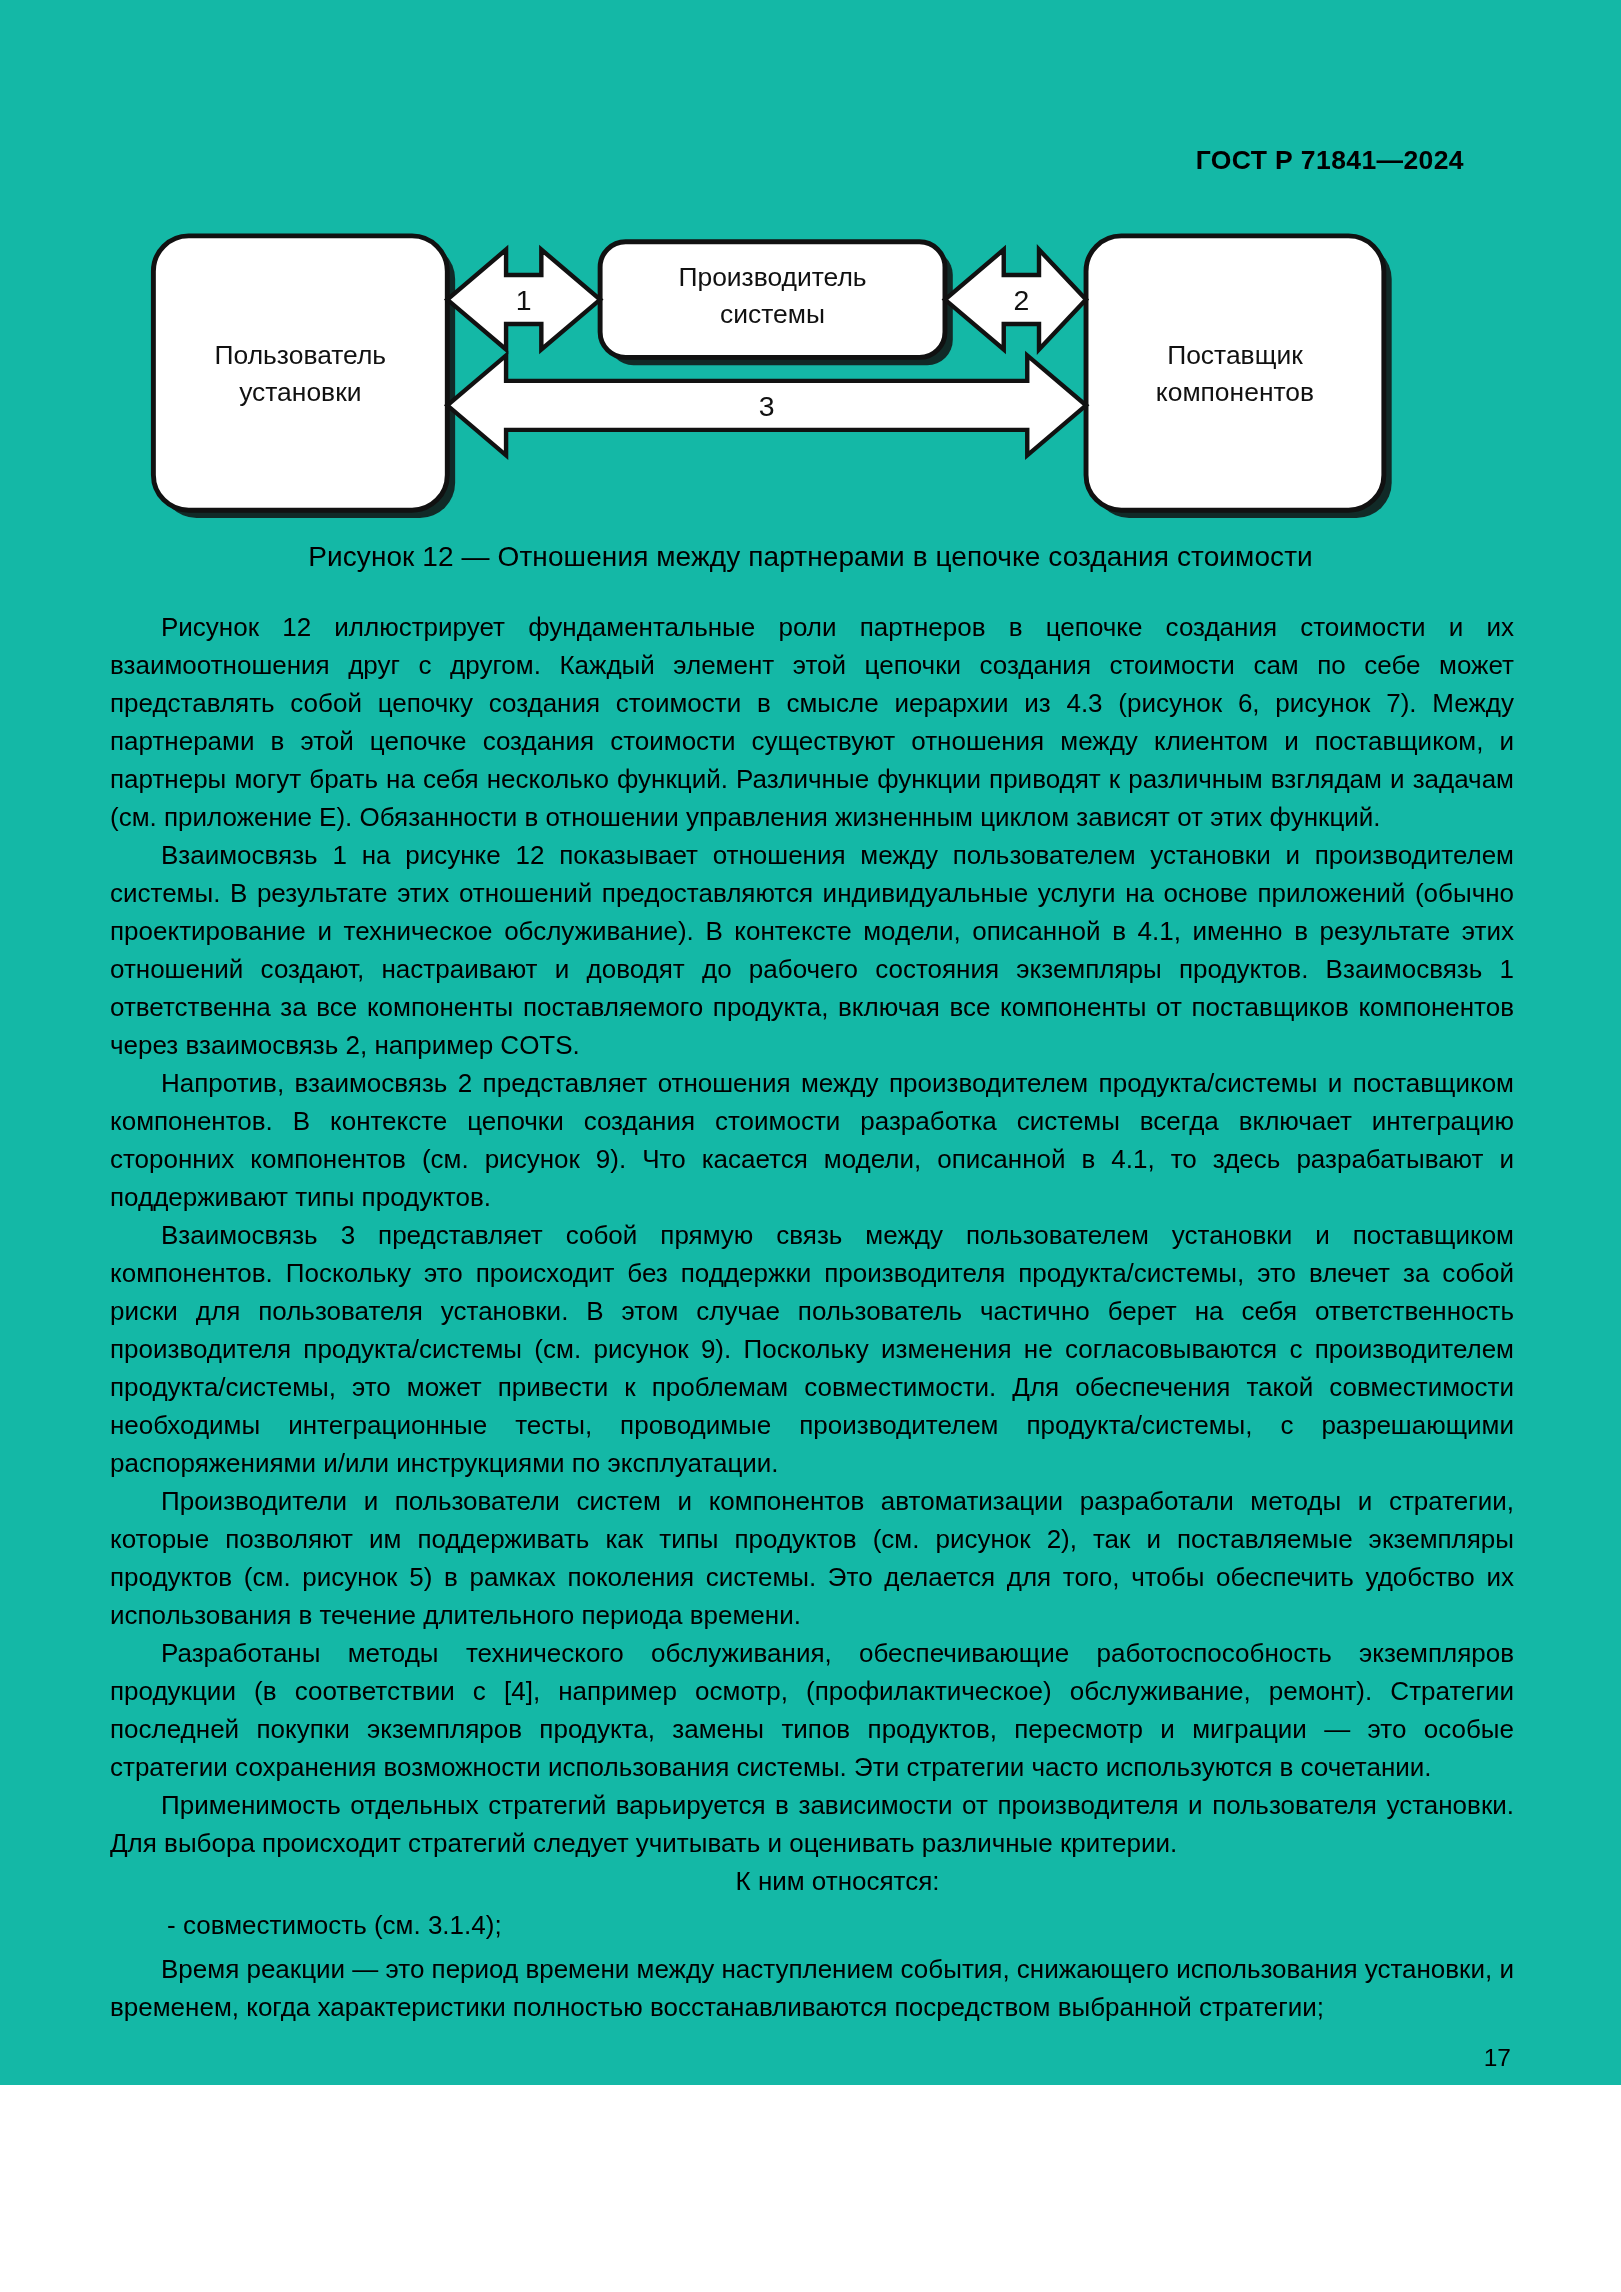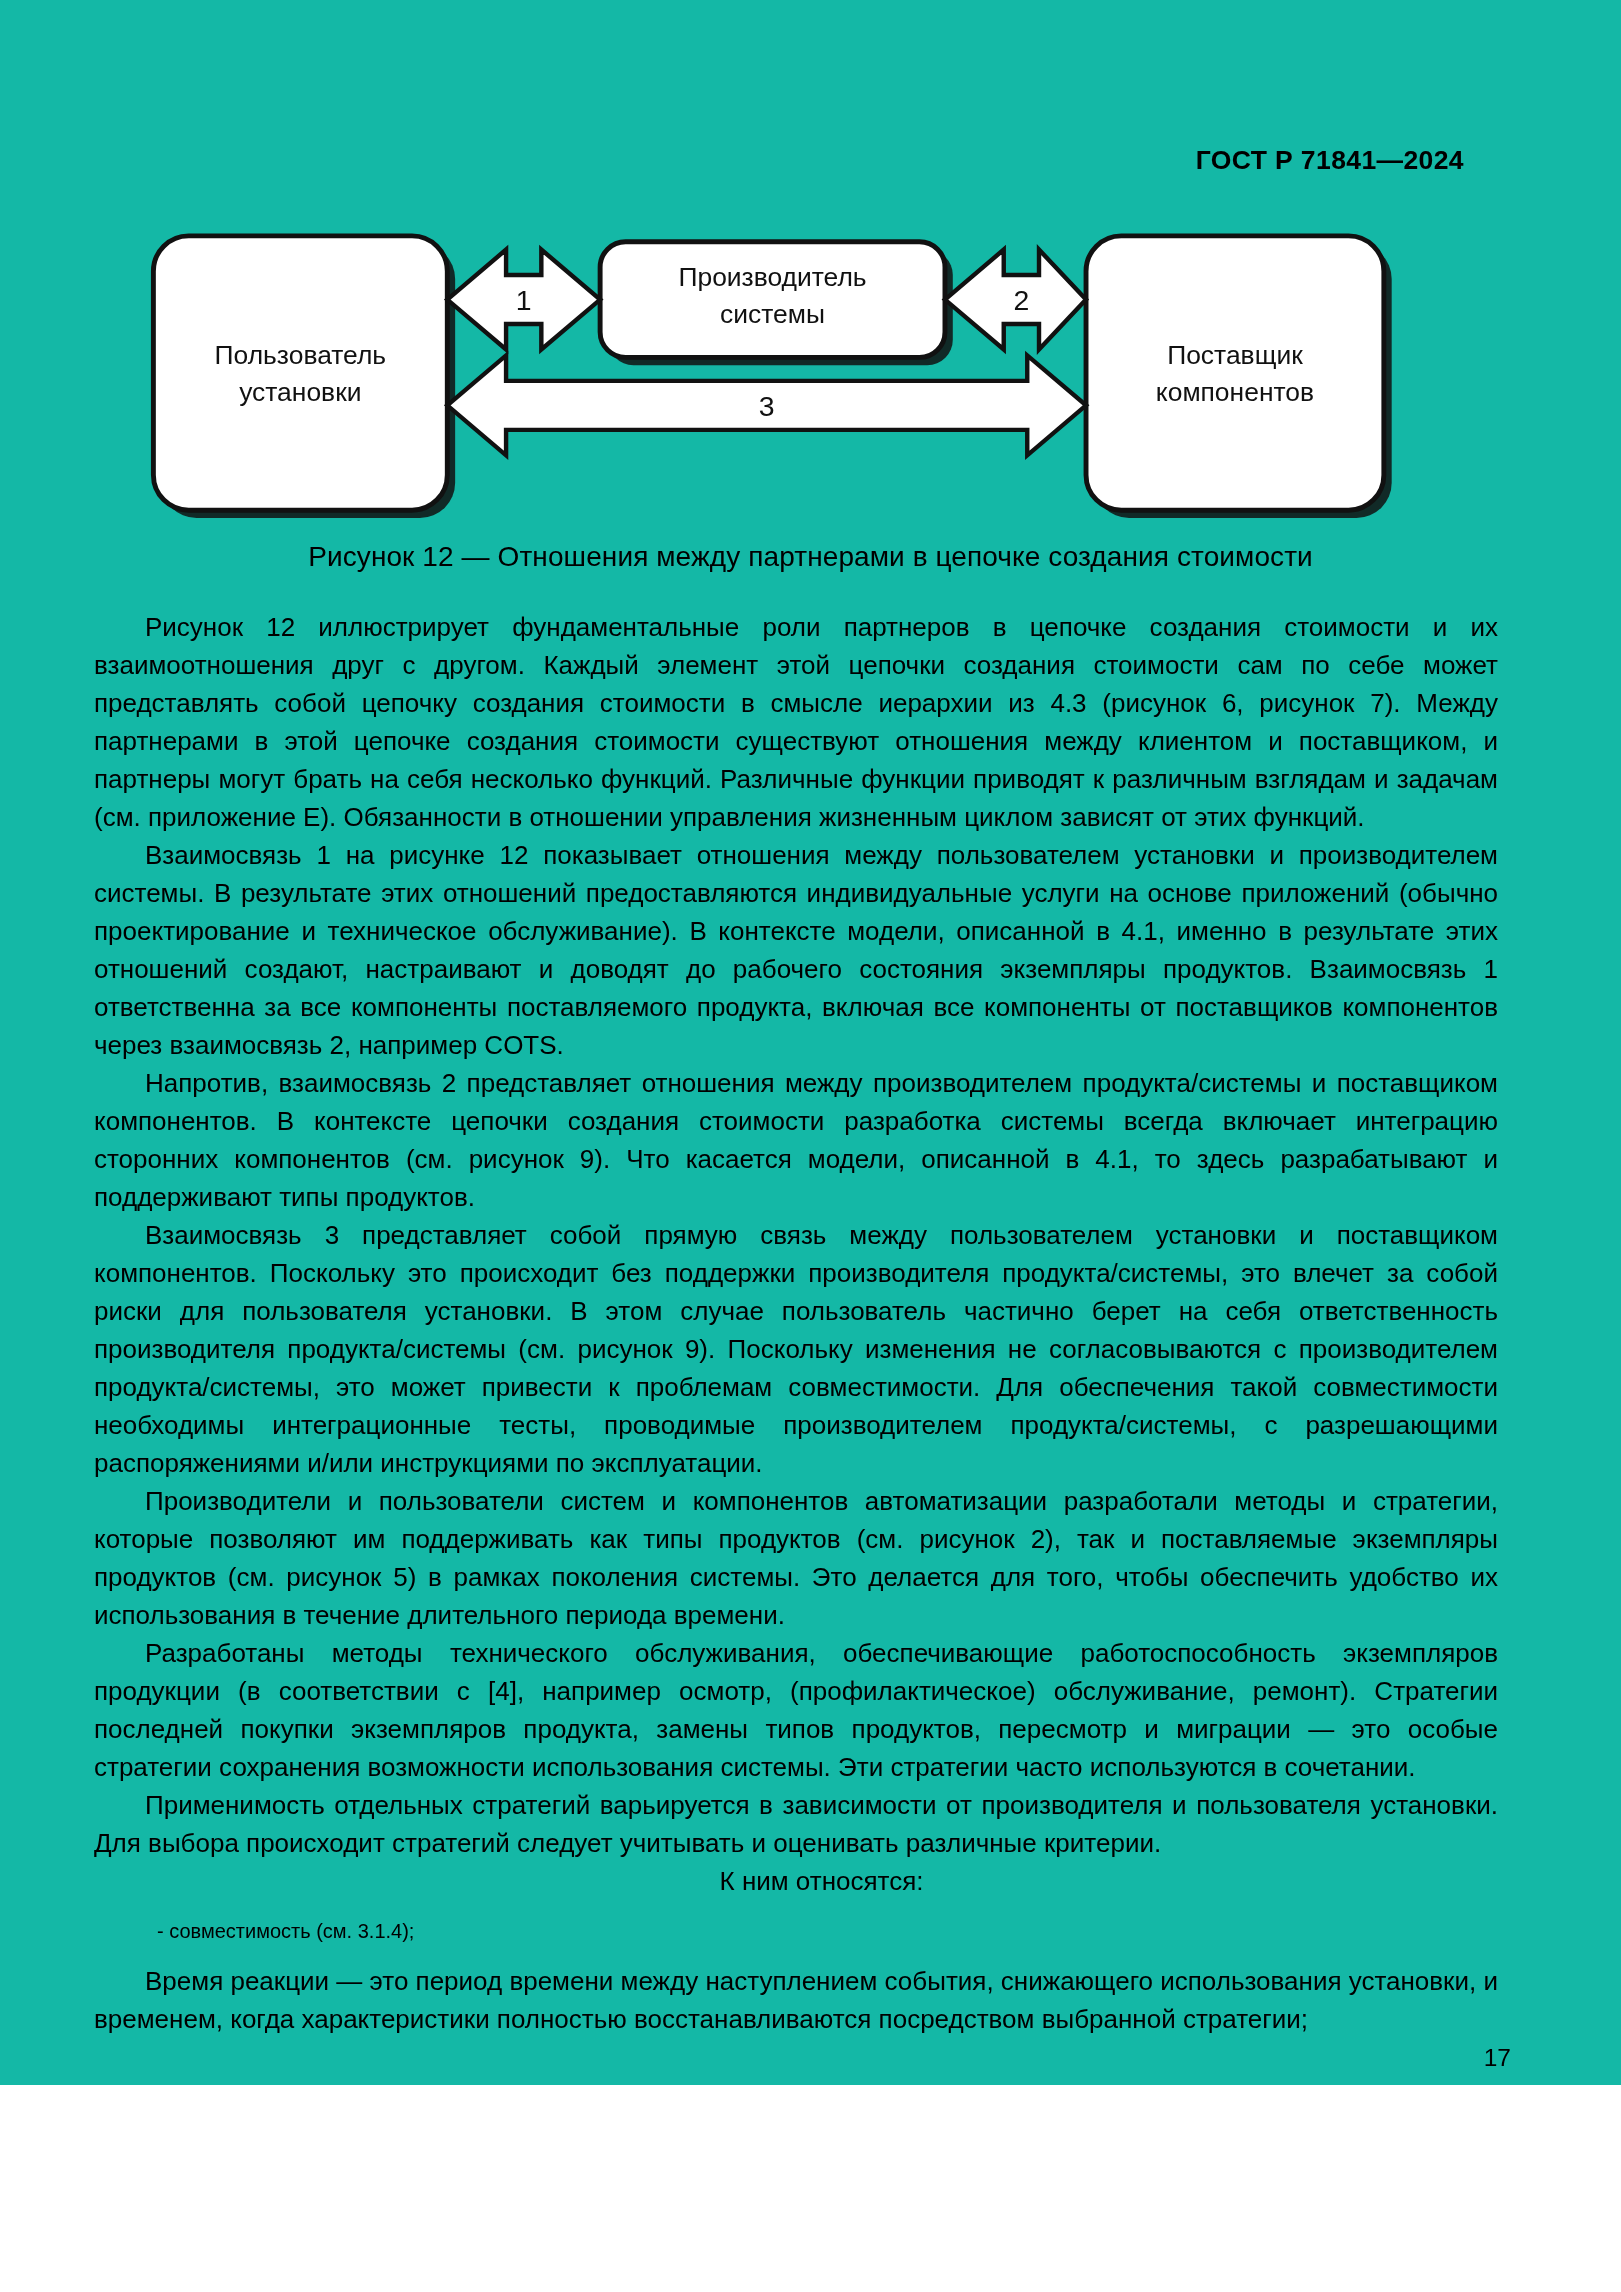--- a/index.html
+++ b/index.html
@@ -47,38 +47,38 @@
     left: 0;
     width: 1621px;
     text-align: center;
     font-size: 28px;
     letter-spacing: 0.1px;
   }
 
   
   .body-text {
     position: absolute;
-    left: 94px;
+    left: 110px;
     top: 608px;
     width: 1404px;
   }
   .para {
     font-size: 26px;
     line-height: 38px;
     text-align: justify;
     text-justify: inter-word;
     margin: 0;
     hyphens: manual;
   }
   .para.indent { text-indent: 51px; }
   .para.no-justify { text-align: center; }
   .list-item {
-    font-size: 20px;
+    font-size: 26px;
     line-height: 38px;
-    margin: 12px;
+    margin: 6px;
     text-indent: 51px;
     text-align: left;
   }
 
   
   .page-number {
     position: absolute;
     right: 110px;
     top: 2044px;
     font-size: 24.5px;

